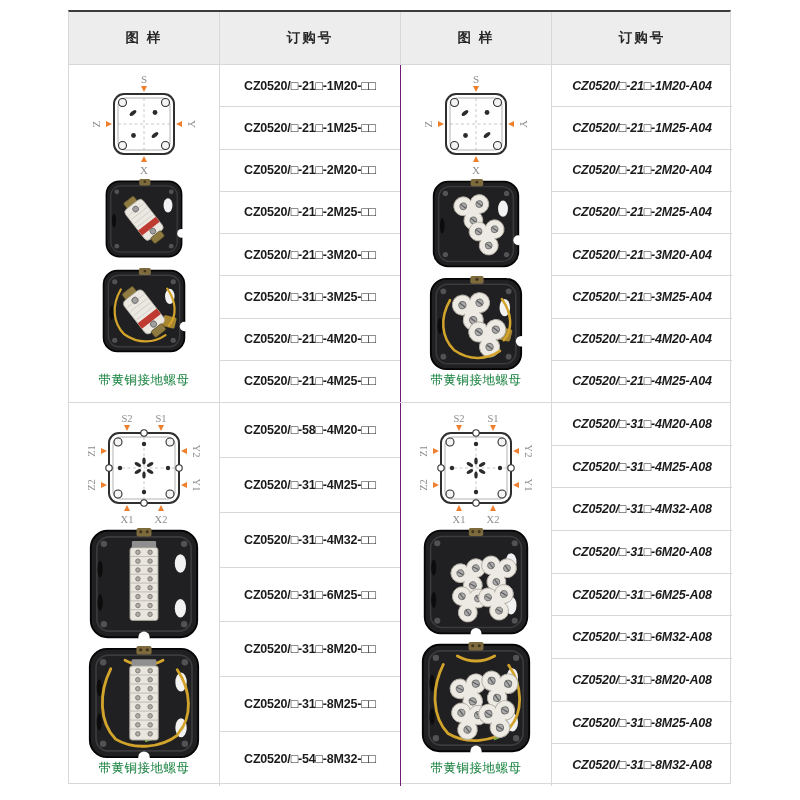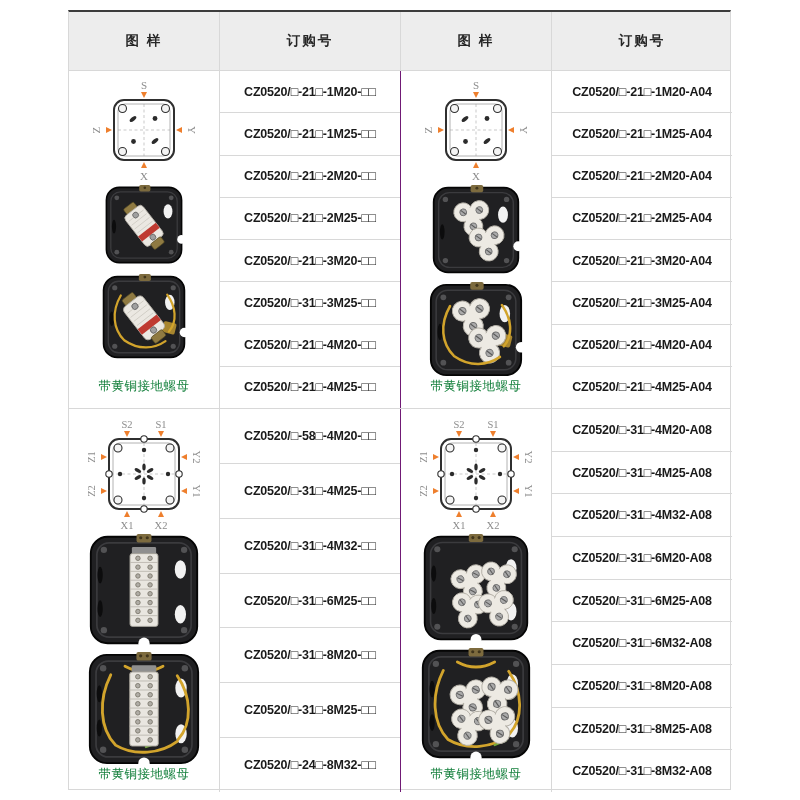--- a/index.html
+++ b/index.html
@@ -1,33 +1,33 @@
 <!DOCTYPE html>
 <html><head>
 <meta charset="utf-8">
 <style>
   * { box-sizing: border-box; margin: 0; padding: 0; }
   html,body { width:800px; height:800px; background:#ffffff; overflow:hidden;
     font-family:"Liberation Sans","DejaVu Sans",sans-serif; }
   .table { position:absolute; left:68px; top:10px; width:663px;
     border:1px solid #d8d8d8; border-top:2px solid #3c3c3c; background:#fff; }
   .header-row { display:grid; grid-template-columns:151px 181px 151px 180px;
-    height:59px; background:#ededed; border-bottom:1px solid #d8d8d8; }
+    height:53px; background:#ededed; border-bottom:1px solid #d8d8d8; }
   .hcell { display:flex; align-items:center; justify-content:center;
     font-size:13.5px; font-weight:bold; color:#262626; letter-spacing:2px;
     border-right:1px solid #d8d8d8; }
   .hcell:last-child { border-right:none; }
   .section { display:grid; grid-template-columns:151px 181px 151px 180px;
     border-bottom:1px solid #d8d8d8; }
   .section.s1 { height:338px; }
   .section.s2 { height:380px; border-bottom:none; }
   .img-cell { border-right:1px solid #d8d8d8; display:flex; flex-direction:column;
     align-items:center; padding-top:8px; }
   .order-col { border-right:1px solid #701a75; display:flex; flex-direction:column; }
-  .order-col.last { border-right:none; }
+  .order-col.last { border-right:none;font-style:italic; }
   .order-row { flex:1; display:flex; align-items:center; justify-content:center;
     border-bottom:1px solid #d8d8d8; font-size:12.5px; font-weight:bold;
     color:#1a1a1a; letter-spacing:-0.2px; white-space:nowrap; }
   .order-row:last-child { border-bottom:none; }
   .caption { margin-top:auto; margin-bottom:13px; font-size:12.5px; color:#15803d;
     letter-spacing:0.5px; }
   .s2 .caption { margin-bottom:9px; }
   .photo { display:block; }
   .ph-a1 { margin-top:4px; } .ph-a2 { margin-top:9px; }
   .ph-b1 { margin-top:4px; } .ph-b2 { margin-top:7px; }
@@ -337,21 +337,21 @@
       <div class="caption">带黄铜接地螺母</div>
     </div>
 
     <div class="order-col">
       <div class="order-row">CZ0520/□-58□-4M20-□□</div>
       <div class="order-row">CZ0520/□-31□-4M25-□□</div>
       <div class="order-row">CZ0520/□-31□-4M32-□□</div>
       <div class="order-row">CZ0520/□-31□-6M25-□□</div>
       <div class="order-row">CZ0520/□-31□-8M20-□□</div>
       <div class="order-row">CZ0520/□-31□-8M25-□□</div>
-      <div class="order-row">CZ0520/□-24□-8M32-□□</div>
+      <div class="order-row">CZ0520/□-54□-8M32-□□</div>
     </div>
 
     <div class="img-cell">
       <svg class="diag" width="128" height="114" viewBox="0 0 128 114">
         <g stroke="#c9c9c9" stroke-width="1" stroke-dasharray="3 2.5" fill="none">
           <path d="M31 57H97"></path>
             <path d="M64 26V88"></path>
         </g>
         <rect x="29" y="22" width="70" height="70" rx="10" fill="#ffffff" fill-opacity="0" stroke="#2f2f2f" stroke-width="2"></rect>
         <rect x="33" y="26" width="62" height="62" rx="7" fill="none" stroke="#9f9f9f" stroke-width="0.8"></rect>

